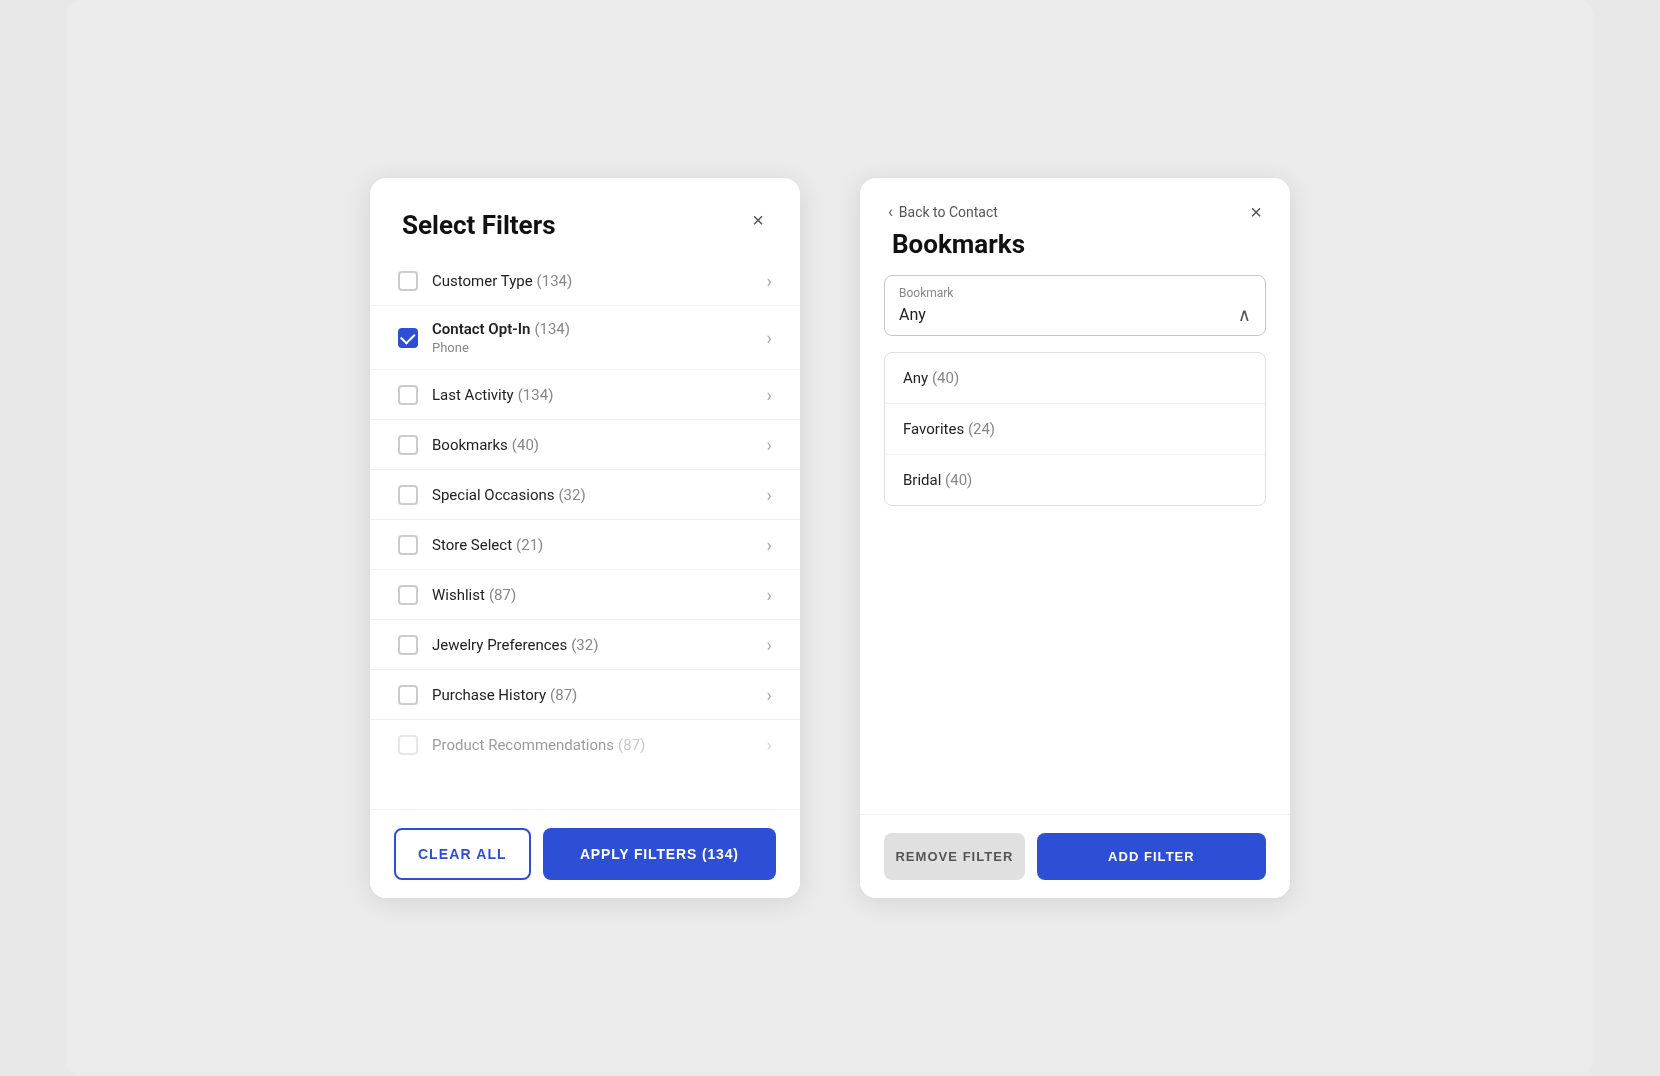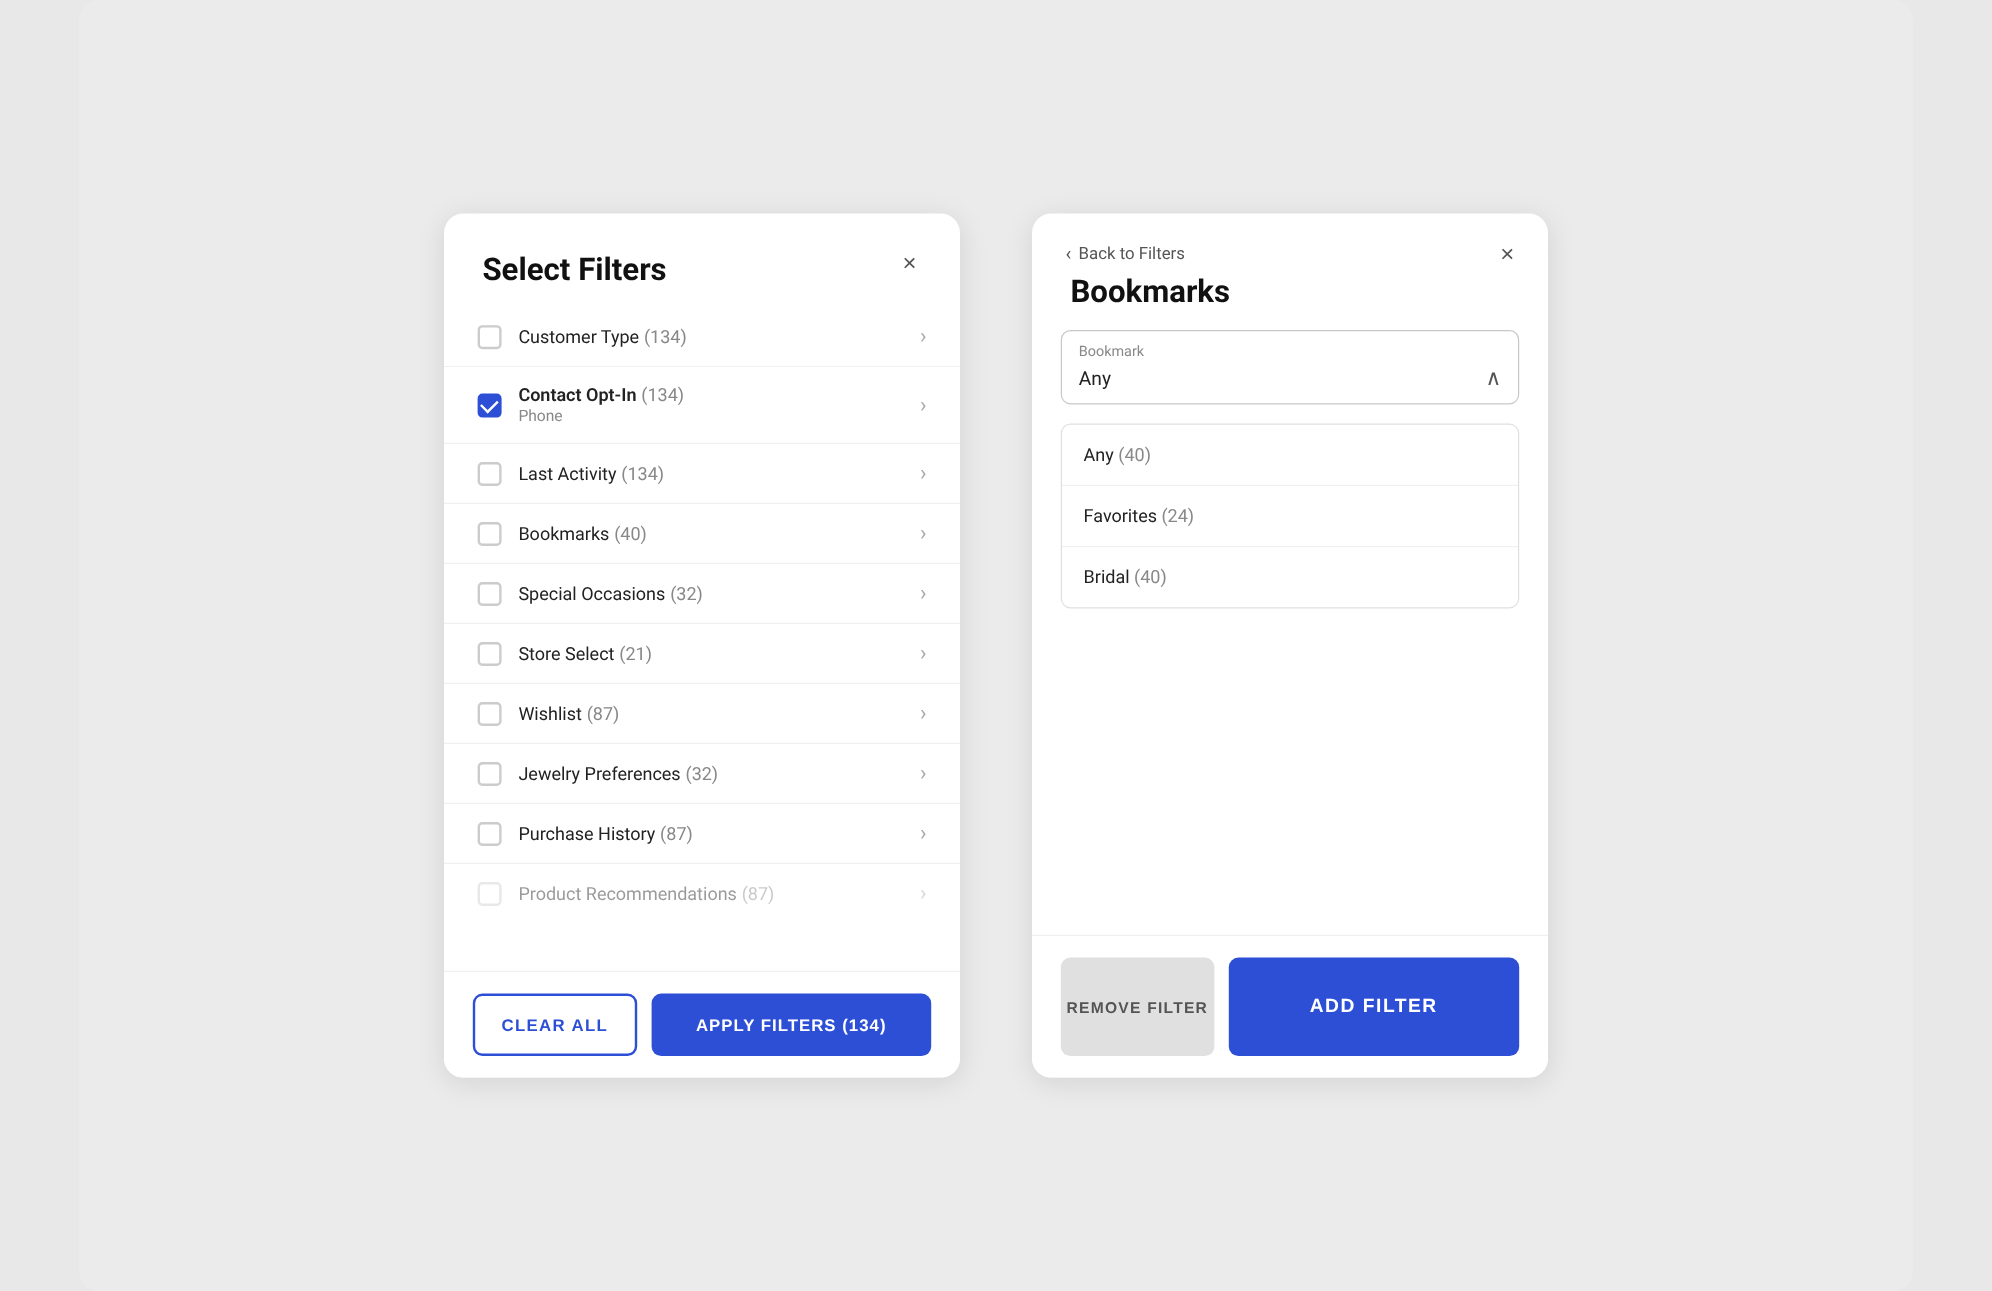--- a/index.html
+++ b/index.html
@@ -282,26 +282,26 @@
       background: #e0e0e0;
       color: #555;
       font-size: 13px;
       font-weight: 700;
       letter-spacing: 0.08em;
       cursor: pointer;
     }
 
     .btn-add {
       flex: 1.4;
-      padding: 32px;
+      padding: 16px;
       border: none;
       border-radius: 8px;
       background: #2d4fd6;
       color: #fff;
-      font-size: 16px;
+      font-size: 13px;
       font-weight: 700;
       letter-spacing: 0.08em;
       cursor: pointer;
     }
 
     .faded {
       opacity: 0.45;
     }
   </style>
 </head>
@@ -433,21 +433,21 @@
     <div class="panel-footer">
       <button class="btn-clear">CLEAR ALL</button>
       <button class="btn-apply">APPLY FILTERS (134)</button>
     </div>
   </div>
 
   <div class="panel right-panel">
     <div style="position:relative;">
       <div class="back-nav">
         <span class="back-arrow">‹</span>
-        <span>Back to Filters</span>
+        <span>Back to Contact</span>
       </div>
       <button class="close-btn" style="top:20px; right:20px;">×</button>
     </div>
 
     <div class="right-panel-title">Bookmarks</div>
 
     <div class="dropdown-wrapper">
       <div class="dropdown-label">Bookmark</div>
       <div class="dropdown-selected">
         <span>Any</span>

